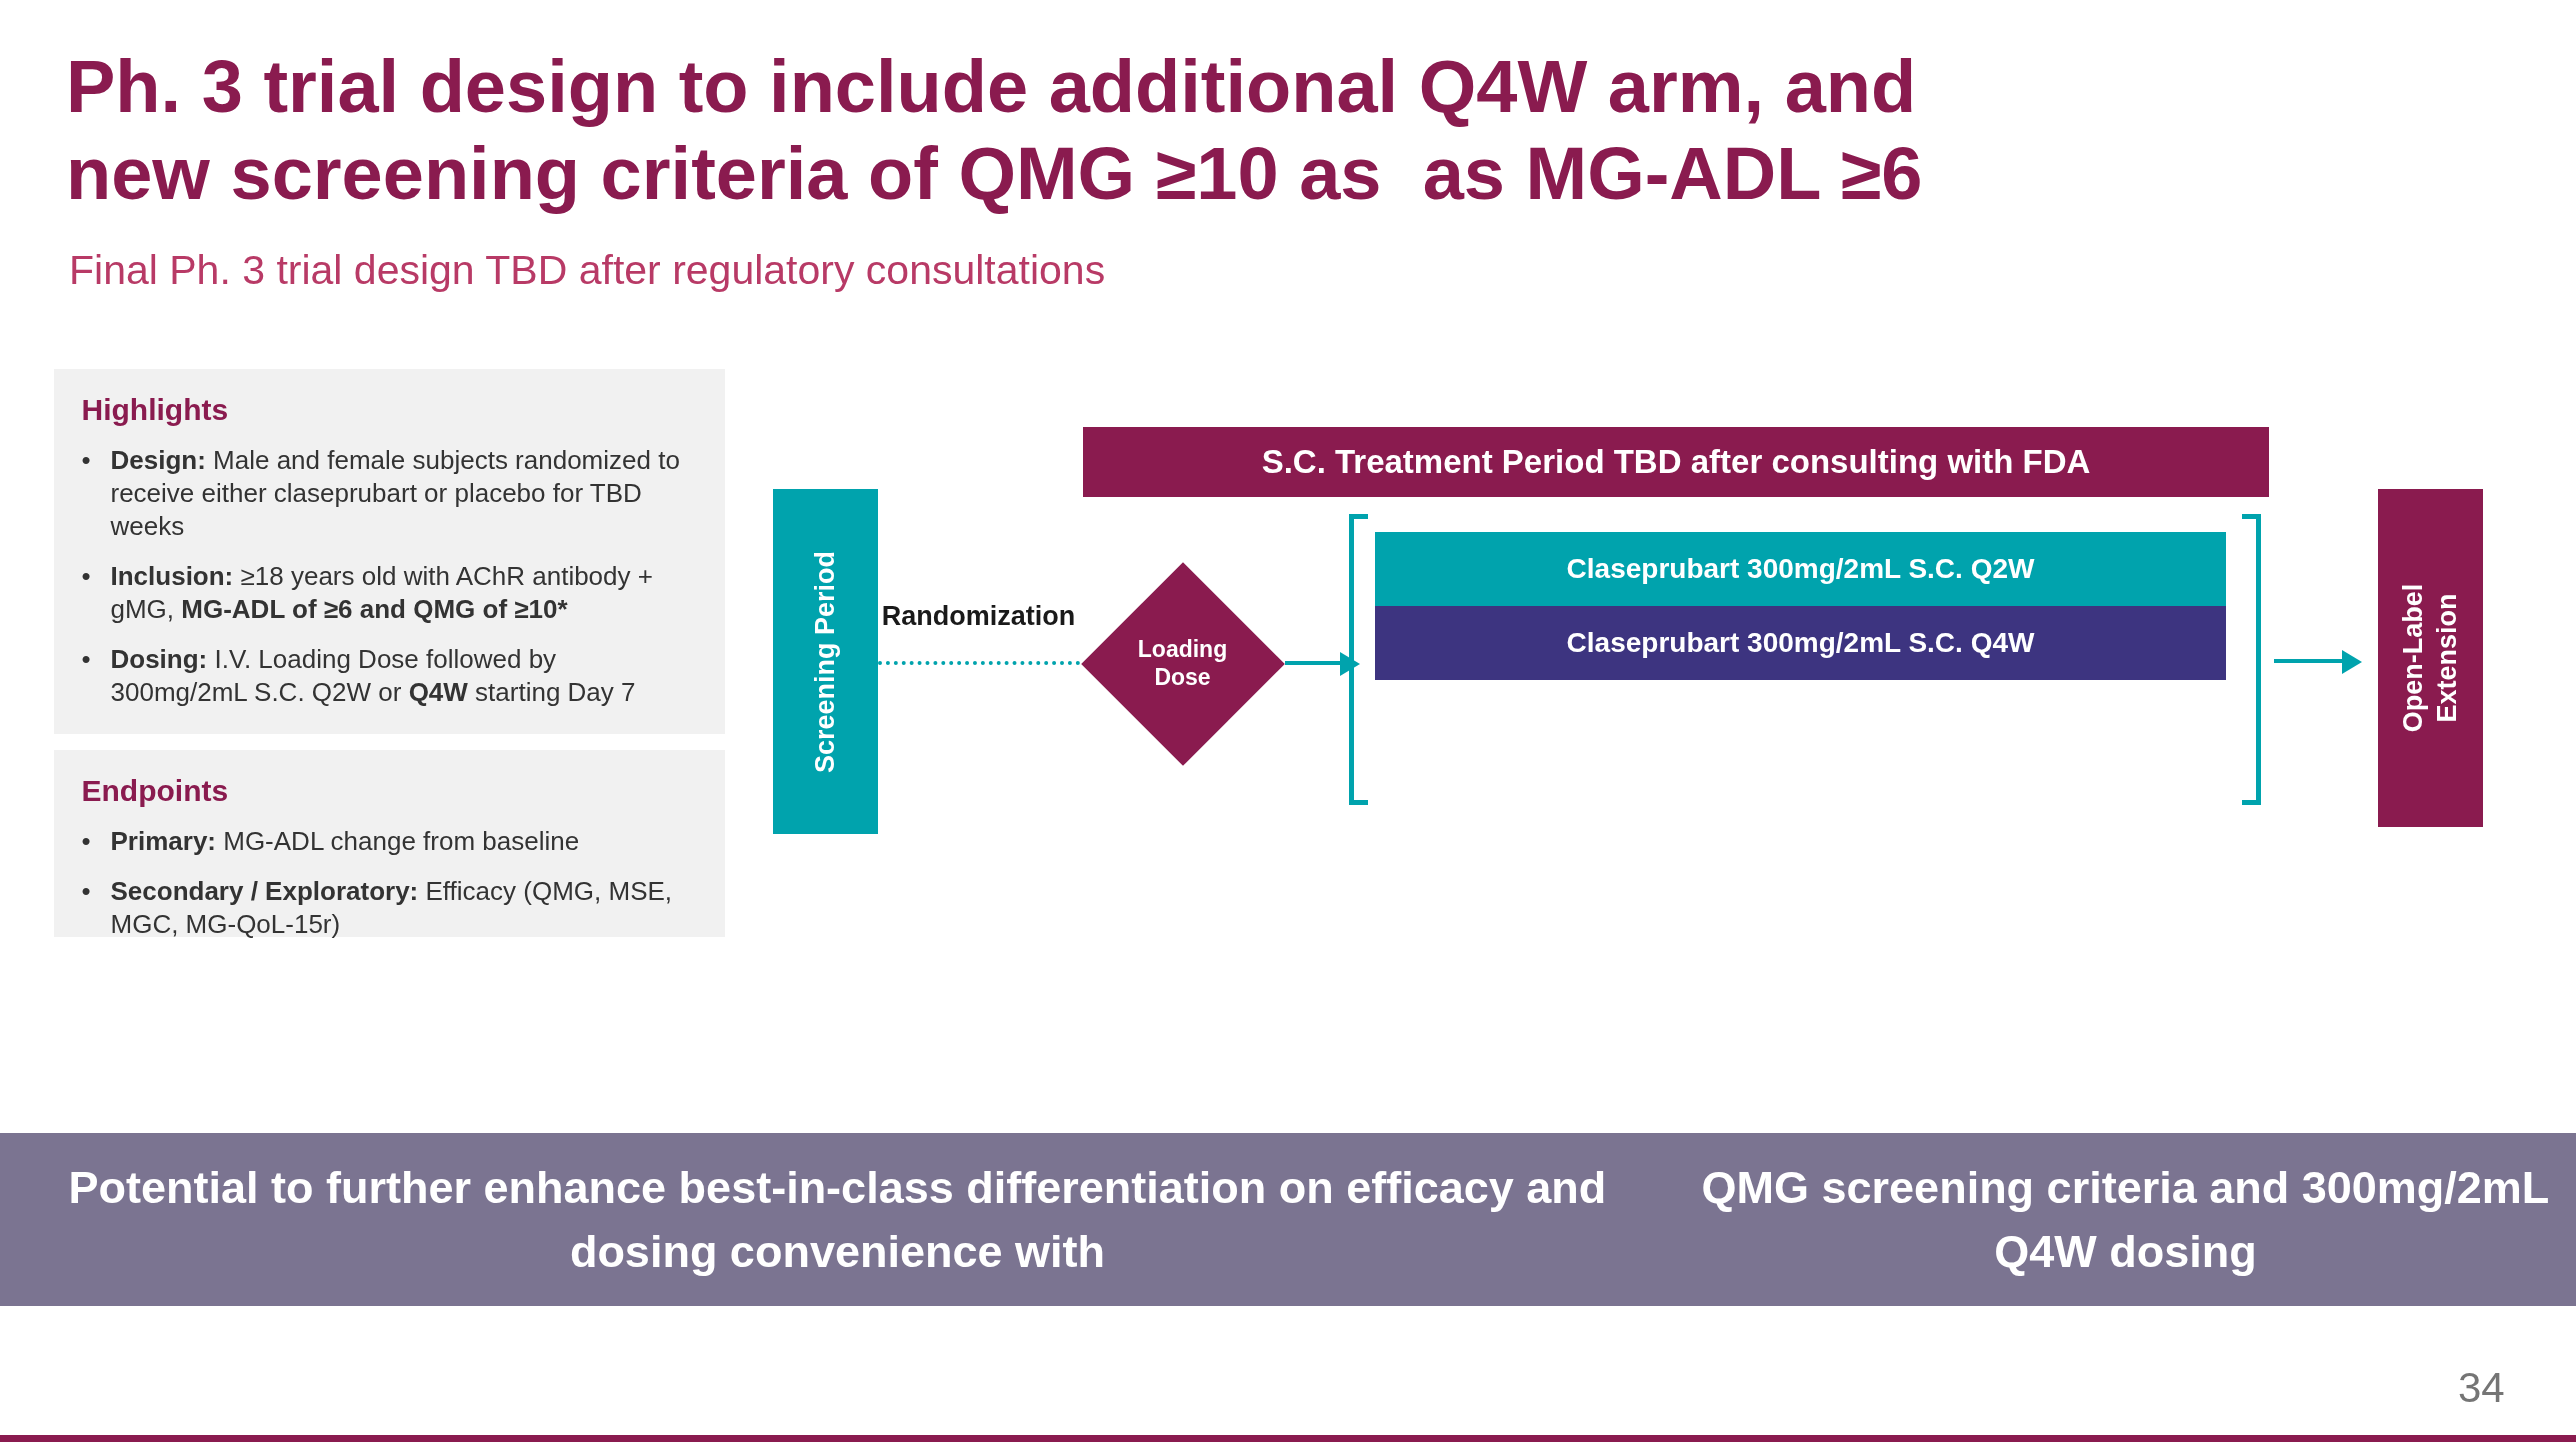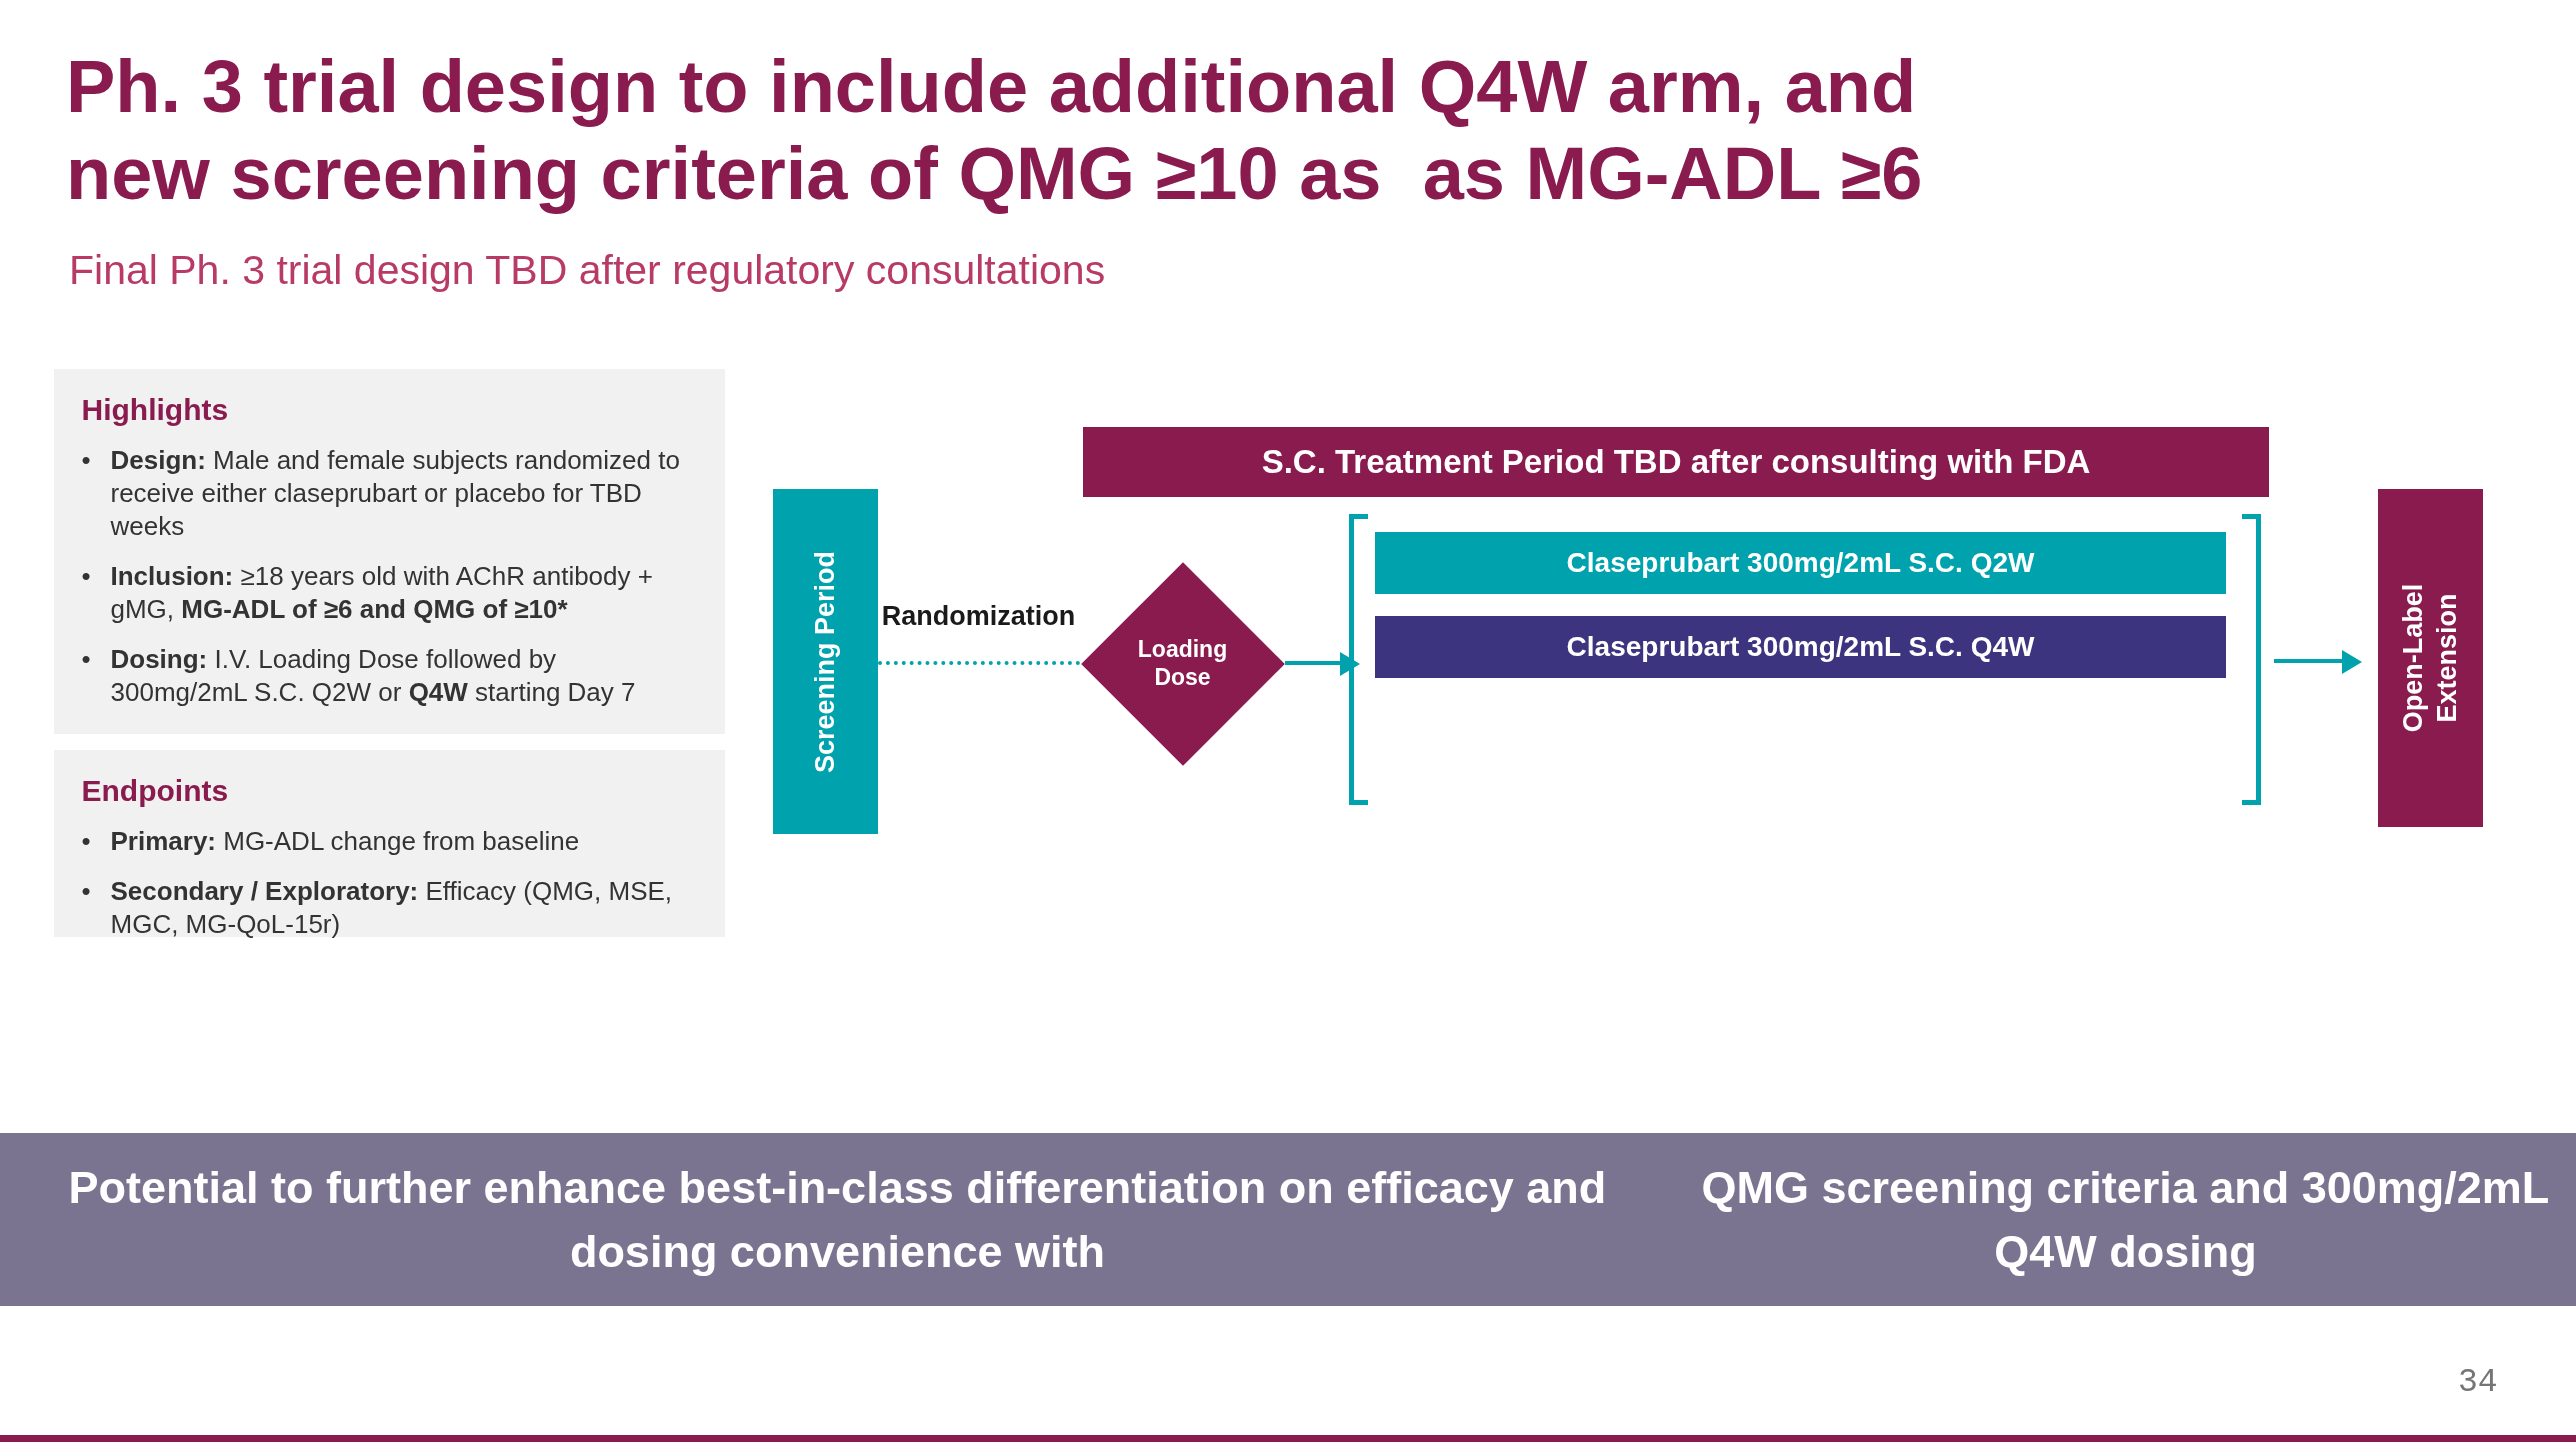--- a/index.html
+++ b/index.html
@@ -102,40 +102,40 @@
   }
   .bracket-right {
     left:2242px;
     border-right:5.2px solid var(--teal);
     border-top:5.2px solid var(--teal);
     border-bottom:5.2px solid var(--teal);
   }
 
   .arms { position:absolute; left:1375px; top:532px; width:851px; }
   .arm-bar {
-    width:100%; height:62px; margin-bottom:22px;
+    width:100%; height:74px; 
     display:flex; align-items:center; justify-content:center;text-align:center;
   }
   .arm-label { color:#ffffff; font-size:28px; font-weight:bold; }
 
   .open-label-box {
     position:absolute; left:2378px; top:489px; width:105px; height:338px;
     background:var(--maroon);
   }
 
   
   .key-banner {
     position:absolute; left:0; top:1133px; width:2576px; height:173px;
     background:var(--purple-banner);
     display:flex; flex-direction:row; align-items:center; justify-content:center;
     color:#ffffff; font-size:45px; font-weight:bold; line-height:1.42; text-align:center;
   }
   .page-number {
     position:absolute; left:2458px; top:1364px;
-    color:#757575; font-size:33px;font-family:Liberation Mono, monospace;
+    color:#757575; font-size:42px;
   }
   .bottom-rule {
     position:absolute; left:0; top:1435px; width:2576px; height:6.9px;
     background:var(--maroon);
   }
 </style>
 </head>
 <body>
 
 <h1 class="title"><div>Ph. 3 trial design to include additional Q4W arm, and</div><div>new screening criteria of QMG ≥10 as  as MG-ADL ≥6</div></h1>

